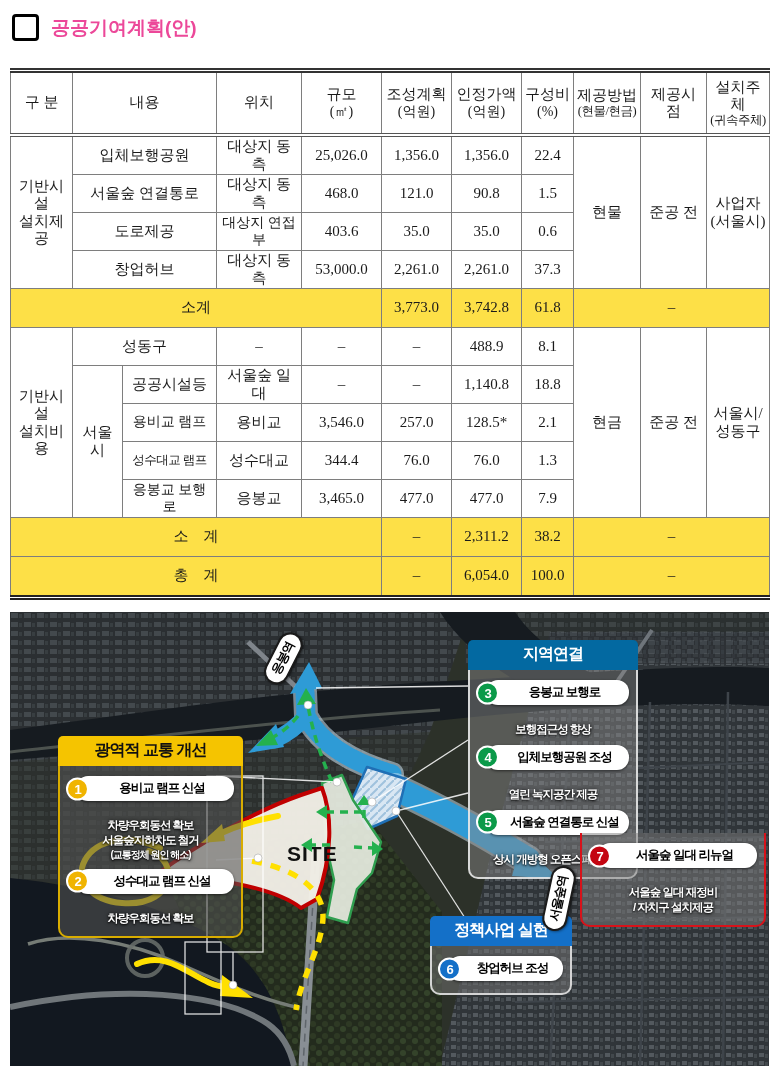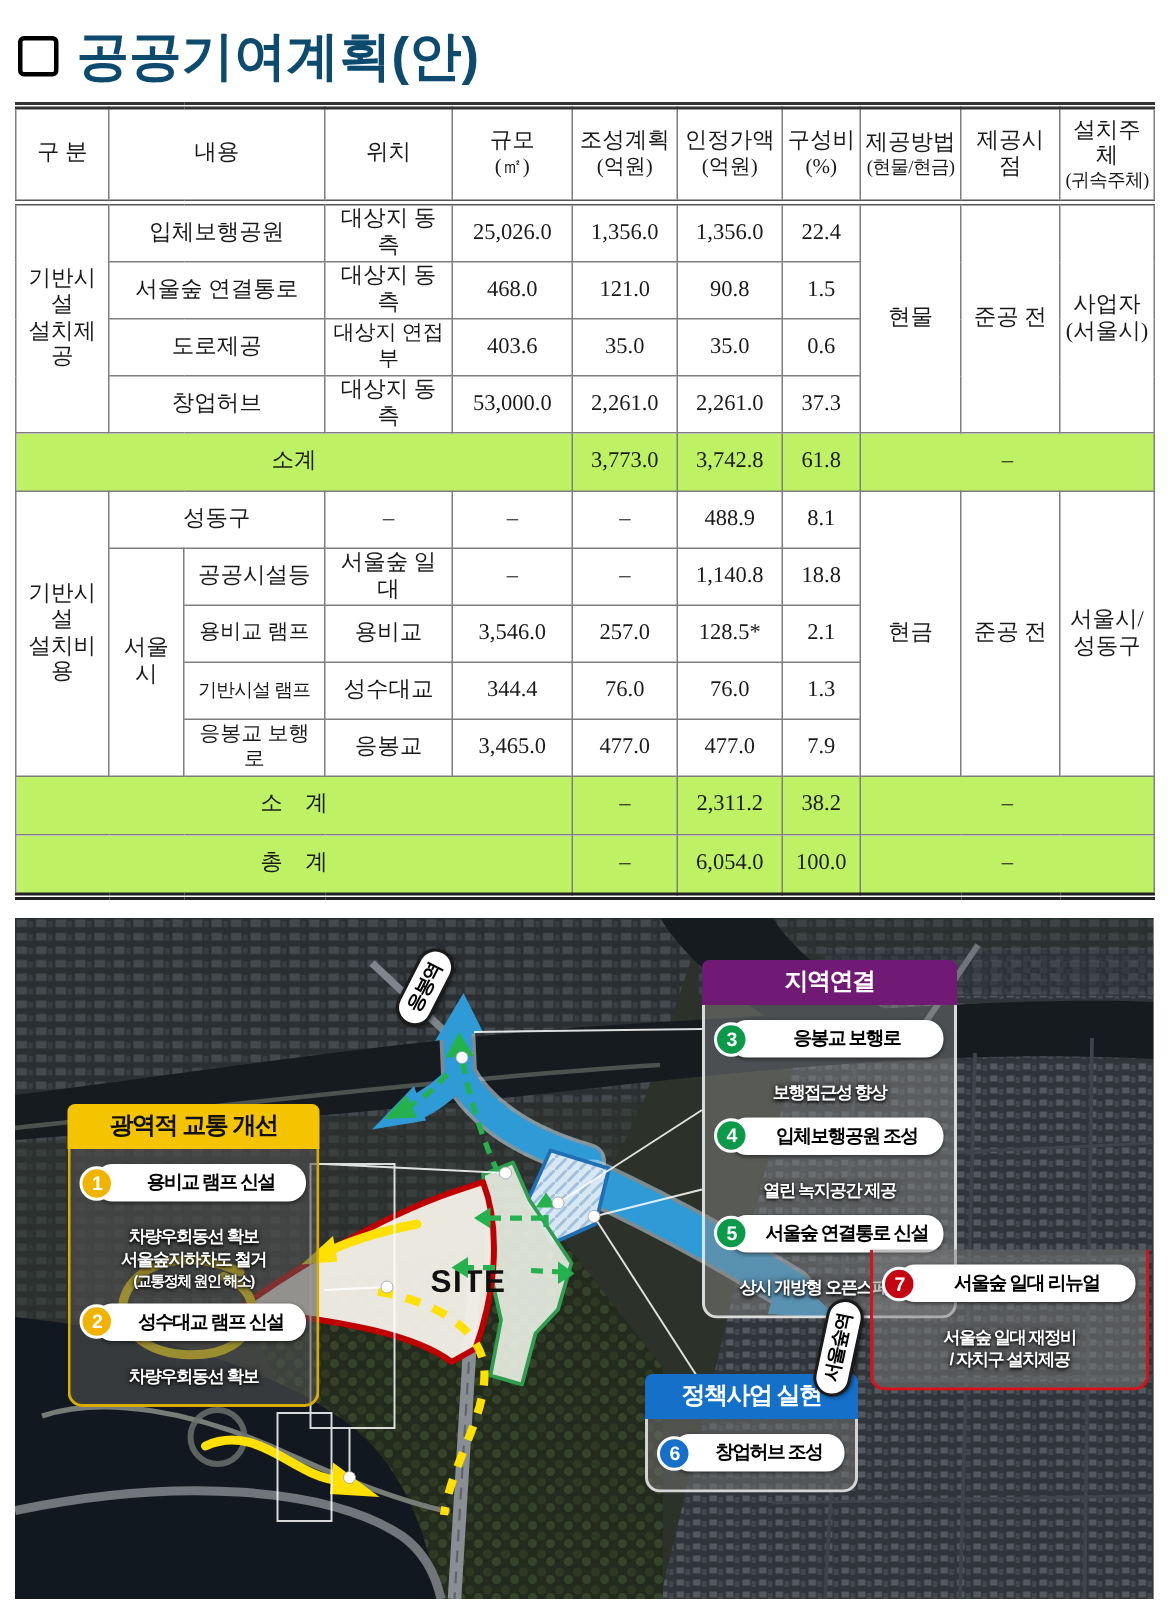--- a/index.html
+++ b/index.html
@@ -1,56 +1,56 @@
 <!DOCTYPE html>
 <html><head>
 <meta charset="utf-8">
 <style>
   html,body{margin:0;padding:0;background:#fff;}
   .page{position:relative;width:779px;height:1072px;background:#fff;overflow:hidden;
         font-family:"Liberation Serif",serif;color:#1a1a1a;}
   
   .title{position:absolute;left:12px;top:14px;display:flex;align-items:center;gap:12px;
-         font-family:"Liberation Sans",sans-serif;font-weight:bold;font-size:35px;color:#0c4a6e;}
+         font-family:"Liberation Sans",sans-serif;font-weight:bold;font-size:19px;color:#ec4899;}
   .title .box{width:21px;height:21px;border:3px solid #000;border-radius:4px;flex:0 0 auto;}
   
   table.main{position:absolute;left:10px;top:68px;width:759px;border-collapse:collapse;
              table-layout:fixed;font-size:15px;line-height:1.15;}
   table.main{border-top:5px double #333;border-bottom:5px double #222;}
   table.main th,table.main td{border:1px solid #7e7e7e;text-align:center;padding:1px 3px;
              font-weight:normal;overflow:hidden;}
   table.main thead th{height:58px;border-bottom:4px double #555;}
   table.main td{height:35px;}
   td.num{text-align:right;padding-right:7px;}
-  tr.sub td{background:#bef264;height:36px;}
+  tr.sub td{background:#fde047;height:36px;}
   .sm{font-size:12.5px;letter-spacing:-0.5px;}
   .sm2{font-size:14px;}
   
   .map{position:absolute;left:10px;top:612px;width:759px;height:454px;background:#262b24;
        overflow:hidden;font-family:"Liberation Sans",sans-serif;}
   .map svg{position:absolute;left:0;top:0;}
   .panel{position:absolute;z-index:5;}
   .p-head{font-weight:bold;text-align:center;font-size:16px;padding:4px 2px 5px;
           border-radius:5px 5px 0 0;letter-spacing:-1px;}
   .p-body{border-radius:0 0 10px 10px;padding:10px 7px 8px;}
   .pill{position:relative;background:#fff;border-radius:12px;font-weight:bold;font-size:12.5px;
         color:#000;text-align:center;padding:4px 4px 4px 18px;margin:0 0 4px 9px;
         letter-spacing:-1px;box-shadow:0 1px 3px rgba(0,0,0,.55);}
   .pnum{position:absolute;left:-10px;top:50%;transform:translateY(-50%);width:23px;height:23px;
         border-radius:50%;color:#fff;font-size:13px;font-weight:bold;display:flex;
         align-items:center;justify-content:center;border:2px solid #fff;box-sizing:border-box;}
   .desc{color:#fff;font-weight:bold;font-size:11.5px;text-align:center;margin:17px 0 8px;
         letter-spacing:-1px;line-height:1.3;text-shadow:0 1px 2px rgba(0,0,0,.95),0 0 4px rgba(0,0,0,.8);}
   .desc .tiny{font-size:10px;}
-  .panel-traffic{left:35px;top:124px;width:168px;}
+  .panel-traffic{left:48px;top:124px;width:185px;}
   .panel-traffic .p-head{background:#F5C400;color:#111;}
   .panel-traffic .p-body{background:rgba(82,82,82,.58);border:2px solid #D9AD00;border-top:none;}
   .panel-traffic .pnum{background:#F0B400;}
   .panel-regional{left:458px;top:28px;width:170px;}
-  .panel-regional .p-head{background:#701a75;color:#fff;}
+  .panel-regional .p-head{background:#0369a1;color:#fff;}
   .panel-regional .p-body{background:rgba(135,135,135,.48);border:2px solid rgba(240,240,240,.85);border-top:none;}
   .panel-regional .pnum{background:#0B9A49;}
   .panel-cost{left:570px;top:221px;width:186px;}
   .panel-cost .p-head{background:#D8121A;color:#fff;}
   .panel-cost .p-body{background:rgba(125,125,125,.5);border:2px solid #D8121A;border-top:none;}
   .panel-cost .pnum{background:#C40511;}
   .panel-policy{left:392px;top:304px;width:142px;padding-left:28px;}
   .panel-policy .p-head{background:#1470C8;color:#fff;}
   .panel-policy .p-body{background:rgba(115,115,115,.52);border:2px solid rgba(235,235,235,.85);border-top:none;}
   .panel-policy .pnum{background:#1470C8;}
@@ -203,21 +203,21 @@
       </tr>
       <tr>
         <td class="sm2">용비교 램프</td>
         <td>용비교</td>
         <td class="num">3,546.0</td>
         <td class="num">257.0</td>
         <td class="num">128.5*</td>
         <td class="num">2.1</td>
       </tr>
       <tr>
-        <td class="sm">기반시설 램프</td>
+        <td class="sm">성수대교 램프</td>
         <td>성수대교</td>
         <td class="num">344.4</td>
         <td class="num">76.0</td>
         <td class="num">76.0</td>
         <td class="num">1.3</td>
       </tr>
       <tr>
         <td class="sm2">응봉교 보행로</td>
         <td>응봉교</td>
         <td class="num">3,465.0</td>

